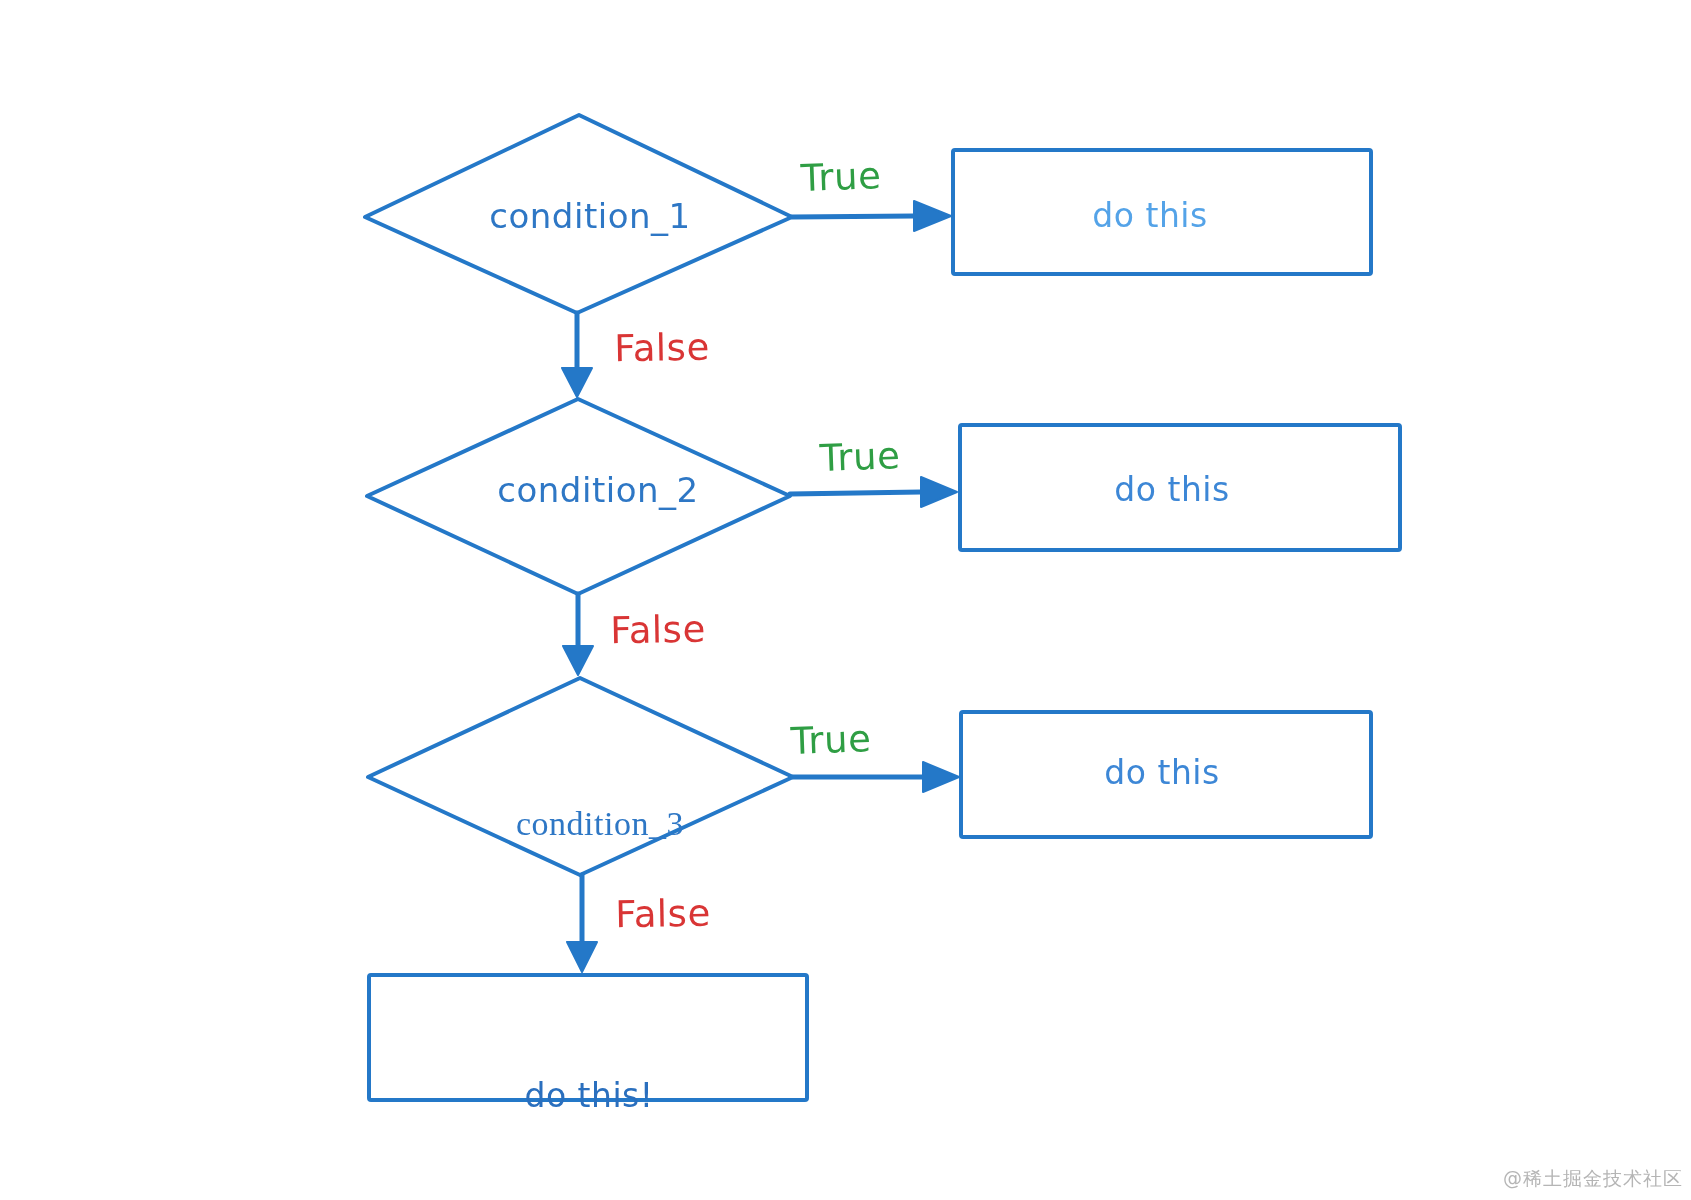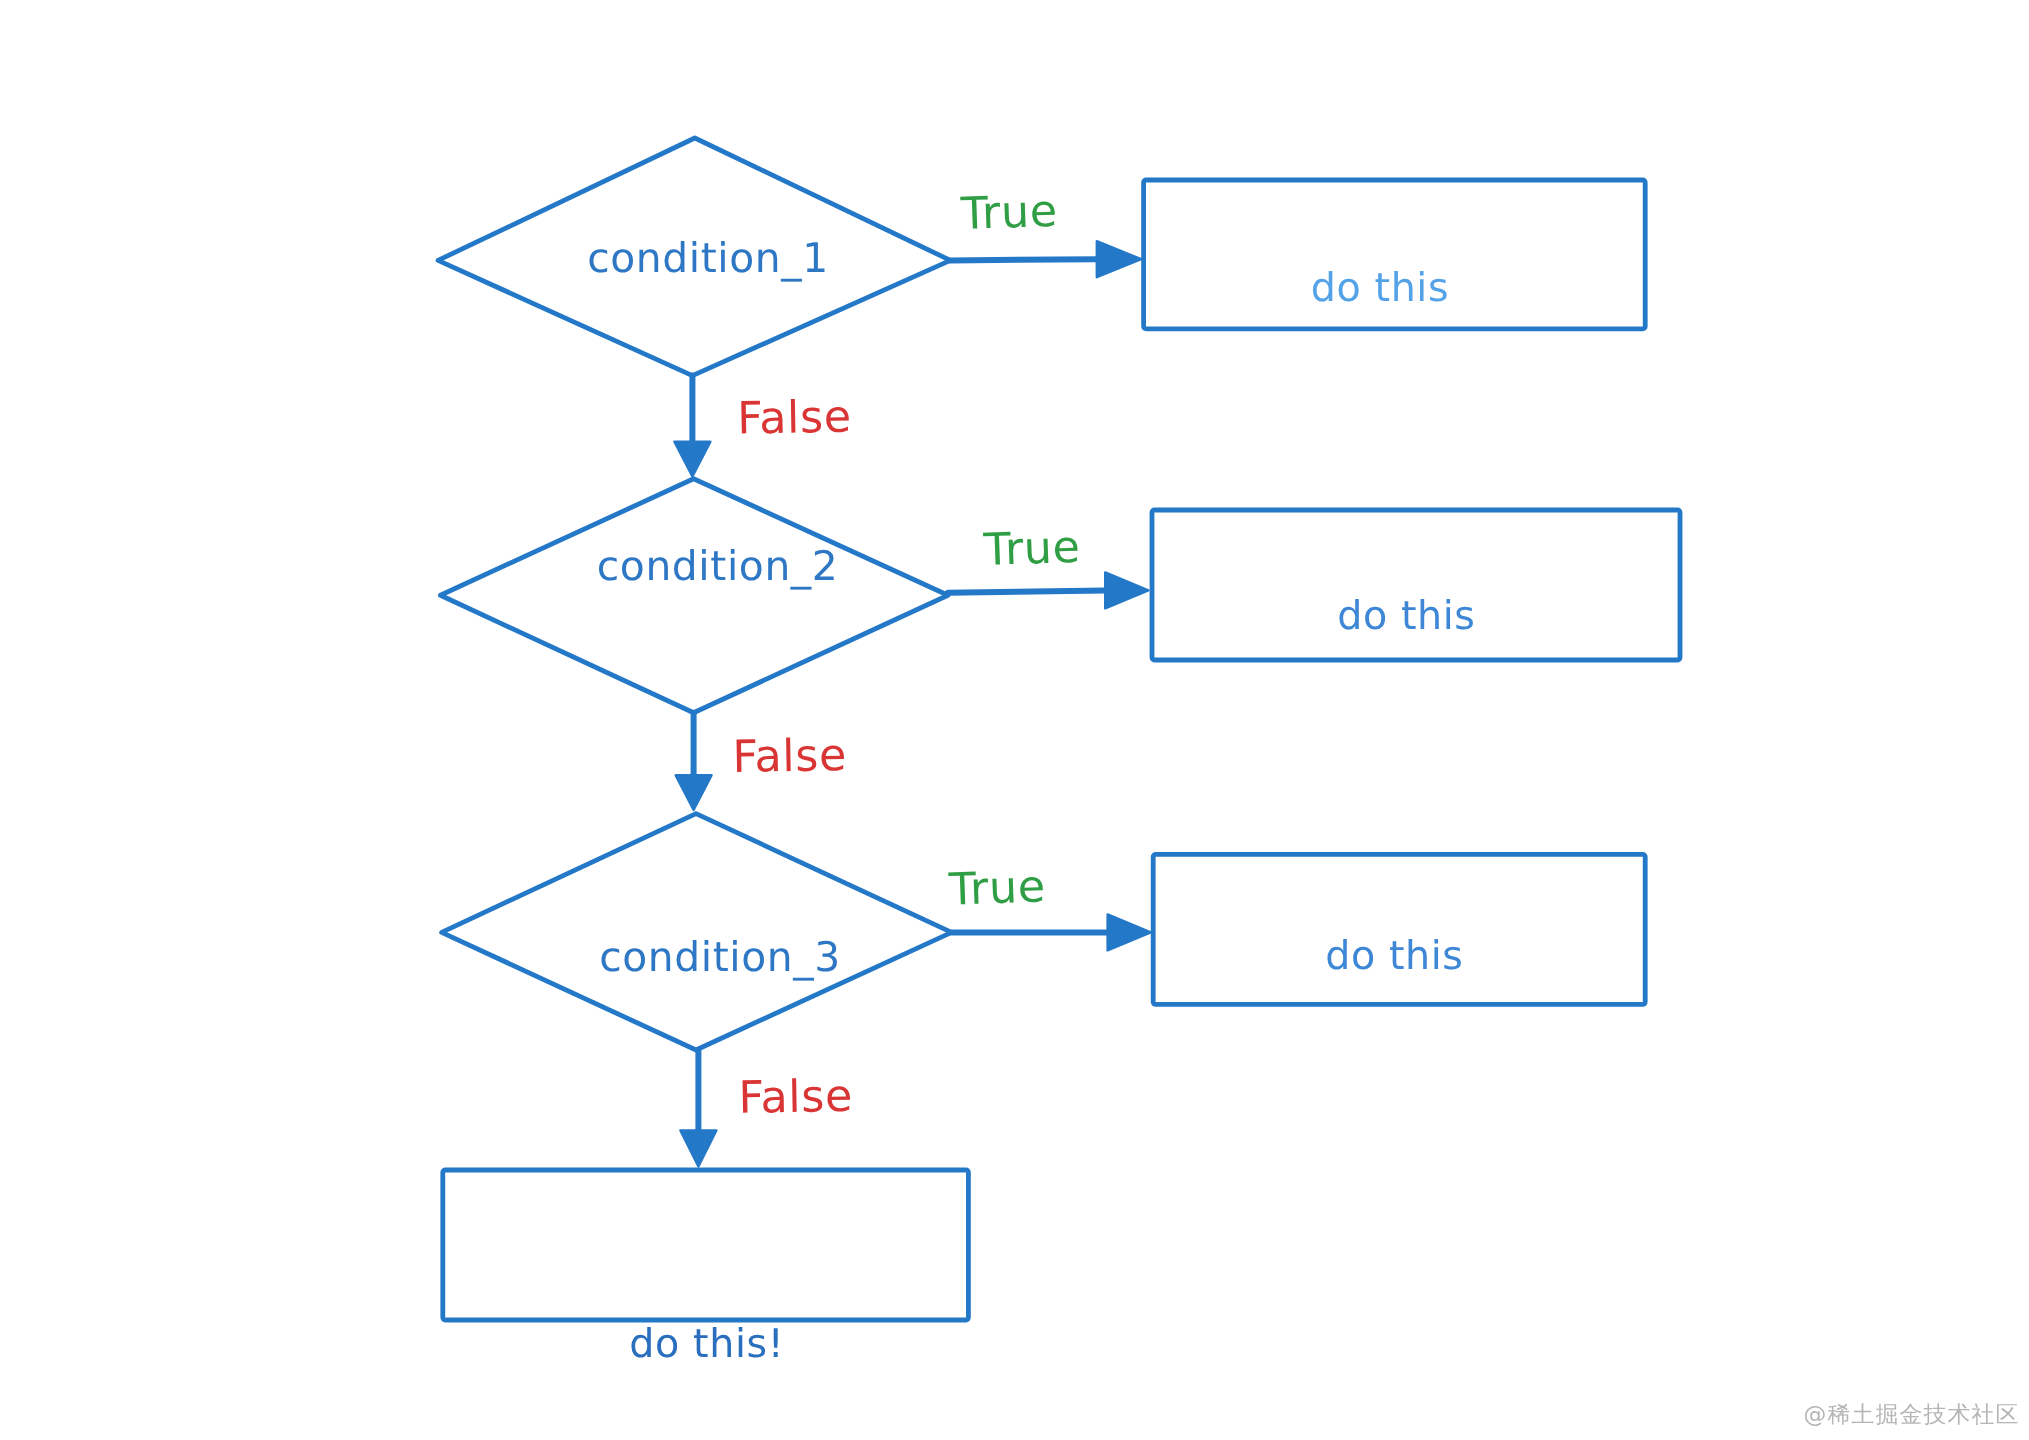--- a/index.html
+++ b/index.html
@@ -30,21 +30,20 @@
   }
   .cond-label {
     color: #2e77c5;
     font-size: 34px;
     font-weight: 500;
   }
   .action-label {
     color: #3d87d6;
     font-size: 33px;
     font-weight: 500;
-    margin-top: 24px;
   }
   .action-label.light { color: #54a3e8; }
   .action-label.final { color: #2a6fbe; }
   .true-label {
     color: #2f9e44;
     font-size: 37px;
     font-weight: 500;
     transform: translate(-50%, -50%) rotate(-2deg);
   }
   .false-label {
@@ -117,22 +116,22 @@
       <line class="flowline" x1="578" y1="594" x2="578" y2="648"></line>
       <polygon class="arrowhead" points="563,646 593,646 578,675"></polygon>
     </g>
     <g>
       <line class="flowline" x1="582" y1="875" x2="582" y2="944"></line>
       <polygon class="arrowhead" points="567,942 597,942 582,972"></polygon>
     </g>
   </svg>
 
   <div class="lbl cond-label" style="left:590px; top:216px;">condition_1</div>
-  <div class="lbl cond-label" style="left:598px; top:472px;">condition_2</div>
-  <div class="lbl cond-label" style="left:600px; top:798px;">condition_3</div>
+  <div class="lbl cond-label" style="left:598px; top:490px;">condition_2</div>
+  <div class="lbl cond-label" style="left:600px; top:824px;font-family:Liberation Serif, serif;">condition_3</div>
 
   <div class="lbl action-label light" style="left:1150px; top:215px;">do this</div>
   <div class="lbl action-label" style="left:1172px; top:489px;">do this</div>
   <div class="lbl action-label" style="left:1162px; top:772px;">do this</div>
   <div class="lbl action-label final" style="left:589px; top:1095px;">do this!</div>
 
   <div class="lbl true-label" style="left:841px; top:177px;">True</div>
   <div class="lbl true-label" style="left:860px; top:457px;">True</div>
   <div class="lbl true-label" style="left:831px; top:740px;">True</div>
 

